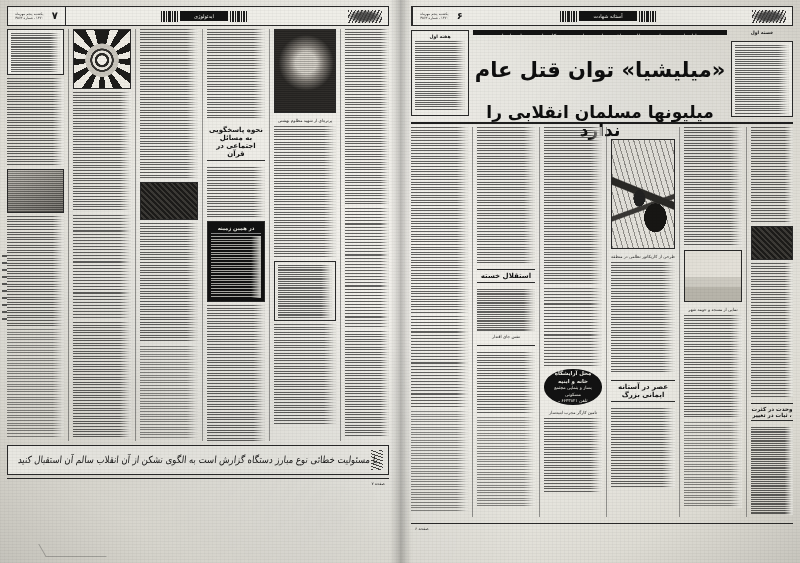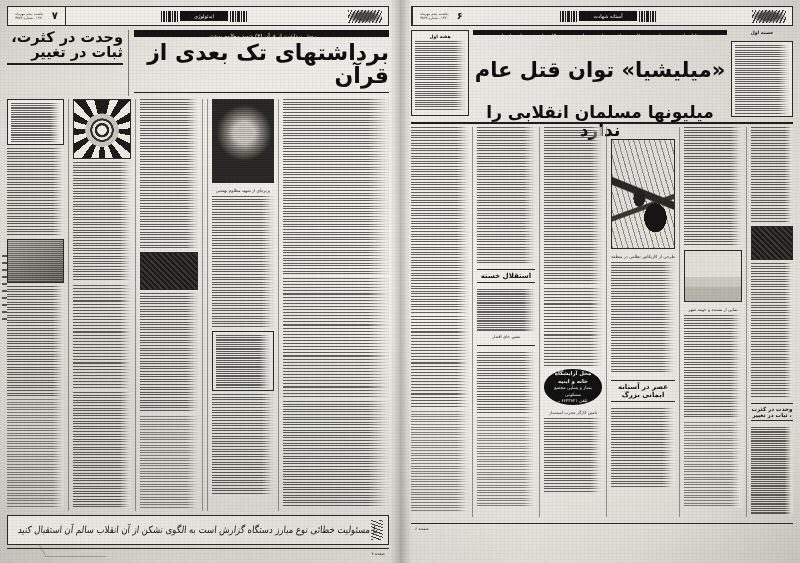--- a/index.html
+++ b/index.html
@@ -229,34 +229,20 @@
         </div>
         <div class="folio" style="order:-1;border-left:0;border-right:1px solid #2b2b2b;">
           <span class="folio-num">۷</span>
           <span class="folio-date">
             <span>یکشنبه پنجم مهرماه</span><br>
             <span>۱۳۷۰ ـ شماره ۳۵۷۲</span>
           </span>
         </div>
       </div>
 
-      <div style="display:flex;gap:5px;margin-top:4px;height:66px;">
-
-        <div style="width:116px;display:flex;flex-direction:column;">
-          <div class="headline h-left">وحدت در کثرت، ثبات در تغییر</div>
-          <div class="rule2"></div>
-        </div>
-        <div style="width:1px;background:#333;opacity:.6;"></div>
-
-        <div style="flex:1;display:flex;flex-direction:column;justify-content:flex-start;">
-          <div class="kicker">روش برداشت از قرآن (۳) شهید مظلوم بهشتی</div>
-          <div class="headline h-main" style="margin-top:5px;">برداشتهای تک بعدی از قرآن</div>
-          <div class="rule2" style="margin-top:4px;"></div>
-        </div>
-      </div>
 
       <div style="display:flex;gap:4px;margin-top:3px;height:412px;">
 
         <div style="width:57px;display:flex;flex-direction:column;gap:3px;">
           <div class="boxed" style="height:46px;">
             <div class="tx tight" style="height:40px;"></div>
           </div>
           <div class="tx" style="height:88px;"></div>
           <div class="photo grey" style="height:44px;"></div>
           <div class="tx" style="height:110px;"></div>
@@ -276,20 +262,30 @@
 
         <div style="width:58px;display:flex;flex-direction:column;gap:3px;">
           <div class="tx" style="height:150px;"></div>
           <div class="photo dark" style="height:38px;"></div>
           <div class="tx" style="height:120px;"></div>
           <div class="tx pale" style="height:92px;"></div>
         </div>
 
         <div class="vline" style="position:relative;width:1px;background:#3b3b3b;opacity:.5;"></div>
 
+        <div style="width:58px;display:flex;flex-direction:column;gap:3px;">
+          <div class="tx" style="height:98px;"></div>
+          <div class="subhead plain">نحوه پاسخگویی به مسائل اجتماعی در قرآن</div>
+          <div class="tx" style="height:56px;"></div>
+          <div class="boxed" style="height:86px;background:#111;">
+            <div class="boxed-hdr" style="color:#f0efe8;border-color:#888;">در همین زمینه</div>
+            <div class="tx" style="height:62px;background-image:repeating-linear-gradient(180deg, rgba(240,239,232,.8) 0 1px, rgba(0,0,0,0) 1px 2.6px);"></div>
+          </div>
+          <div class="tx" style="height:150px;"></div>
+        </div>
 
         <div class="vline" style="position:relative;width:1px;background:#3b3b3b;opacity:.5;"></div>
 
         <div style="width:62px;display:flex;flex-direction:column;gap:3px;">
           <div class="photo portrait" style="height:84px;"></div>
           <div class="caption">پرتره‌ای از شهید مظلوم بهشتی</div>
           <div class="tx" style="height:132px;"></div>
           <div class="boxed" style="height:60px;">
             <div class="tx tight" style="height:54px;"></div>
           </div>

